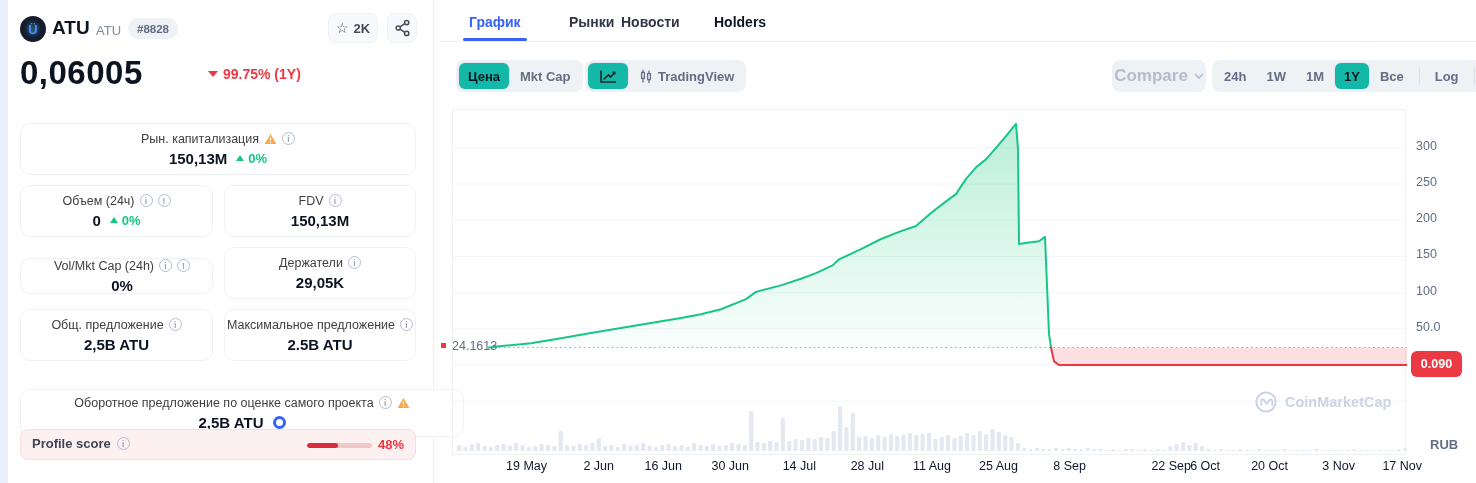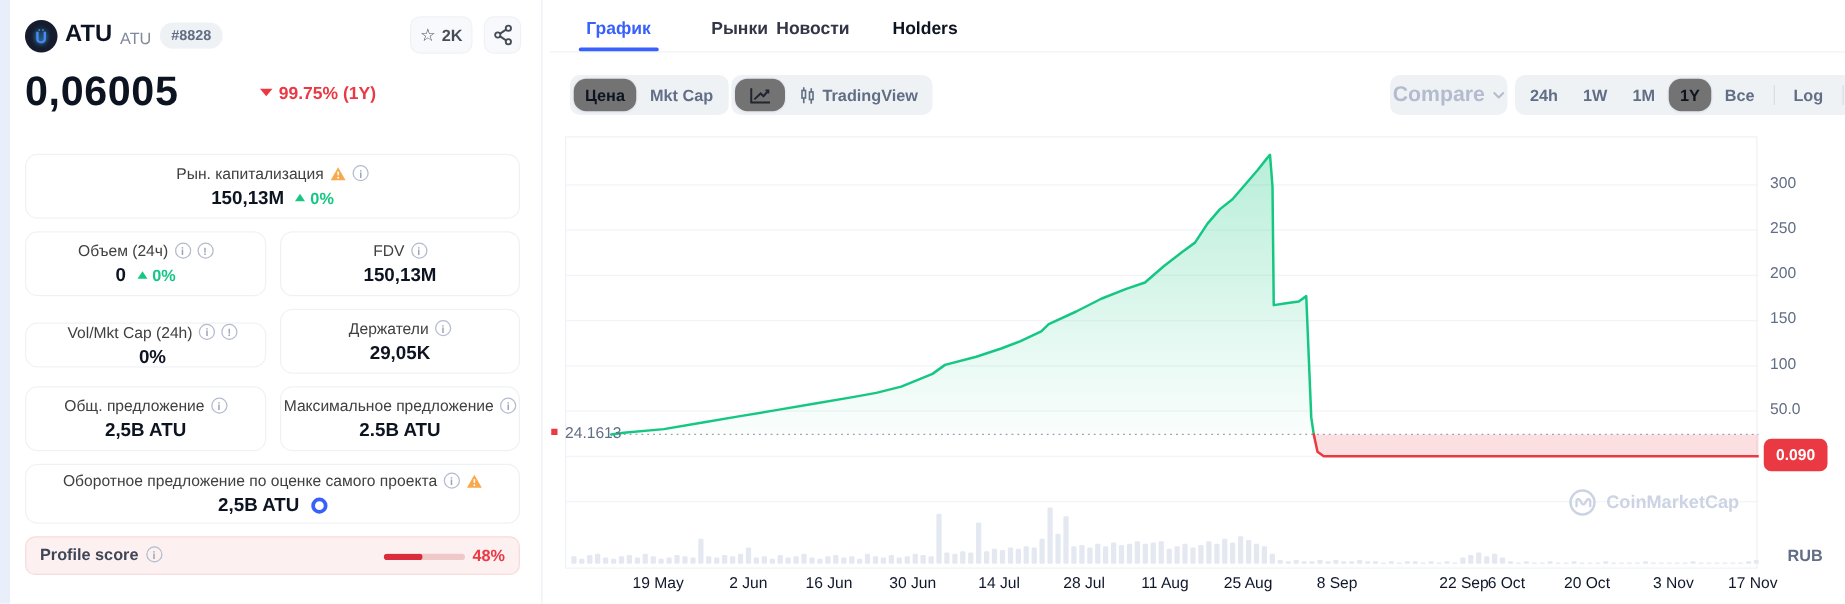--- a/index.html
+++ b/index.html
@@ -51,21 +51,21 @@
   .tab { top:14px; font-size:14px; font-weight:600; color:#323546; cursor:pointer; }
   .tab.active { color:#3861fb; }
   #tab-underline { left:463px; top:38px; width:64px; height:3px; background:#3861fb; border-radius:2px; }
 
   
   #buy-btn { left:1363px; top:4px; width:107px; height:30px; background:#3861fb; color:#fff; border:none; border-radius:8px; font-size:13px; font-weight:700; cursor:pointer; font-family:inherit; }
 
   
   .toggle-group { top:60px; height:32px; background:#eff2f5; border-radius:8px; display:flex; align-items:center; padding:0 3px; gap:2px; }
   .tg-item { height:26px; padding:0 9px; display:flex; align-items:center; gap:5px; font-size:13px; font-weight:600; color:#616e85; border-radius:6px; cursor:pointer; white-space:nowrap; }
-  .tg-item.on { background:#737373; color:#0d1421; box-shadow:0 0 0 1px #e4e8ee, 0 1px 2px rgba(30,40,60,.06);border-radius:10px; }
+  .tg-item.on { background:#14b8a6; color:#0d1421; box-shadow:0 0 0 1px #e4e8ee, 0 1px 2px rgba(30,40,60,.06); }
   .tg-sep { width:1px; height:16px; background:#d8dde7; margin:0 4px; }
   #compare-chip { left:1112px; top:60px; height:32px; width:94px; background:#eff2f5; border-radius:8px; display:flex; align-items:center; justify-content:center; gap:6px; font-size:17px; font-weight:600; color:#b3bcce; cursor:pointer; }
 
   
   #plot { left:452px; top:109px; width:954px; height:346px; border:1px solid #eff2f5; }
   #chart-svg { display:block; width:954px; height:346px; }
   .y-tick { left:1416px; width:46px; font-size:12.5px; color:#616e85; }
   .x-tick { top:459px; width:70px; text-align:right; font-size:12.5px; color:#0f172a; }
   #price-badge { left:1411px; width:51px; height:26px; background:#ea3943; color:#fff; border-radius:6px; font-size:12.5px; font-weight:700; display:flex; align-items:center; justify-content:center; }
   #currency-label { left:1430px; top:437px; font-size:13px; font-weight:700; color:#616e85; }
@@ -180,21 +180,21 @@
   <div class="abs card" style="left:224px;top:309px;width:192px;height:52px;">
     <div class="lbl">
         <span>Максимальное предложение</span>
       <span class="ic-info"></span>
       </div>
     <div class="val">
         <span>2.5B ATU</span>
       </div>
   </div>
 
-  <div class="abs card" style="left:20px;top:371px;width:396px;height:48px;">
+  <div class="abs card" style="left:20px;top:389px;width:444px;height:48px;">
     <div class="lbl">
         <span>Оборотное предложение по оценке самого проекта</span>
       <span class="ic-info"></span>
       <svg width="13" height="12" viewBox="0 0 14 12">
           <path d="M7 0.5 L13.4 11.5 H0.6 Z" fill="#f8a94c"></path>
           <rect x="6.3" y="4" width="1.4" height="3.6" rx="0.7" fill="#fff"></rect>
           <circle cx="7" cy="9.4" r="0.8" fill="#fff"></circle>
         </svg>
       </div>
     <div class="val">

